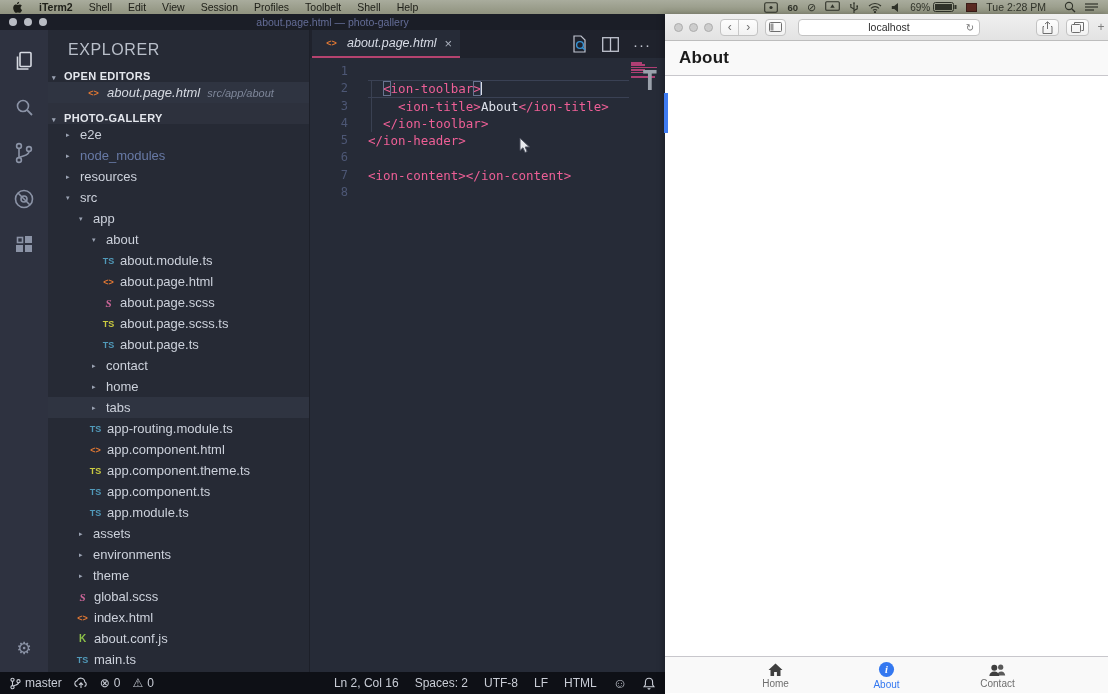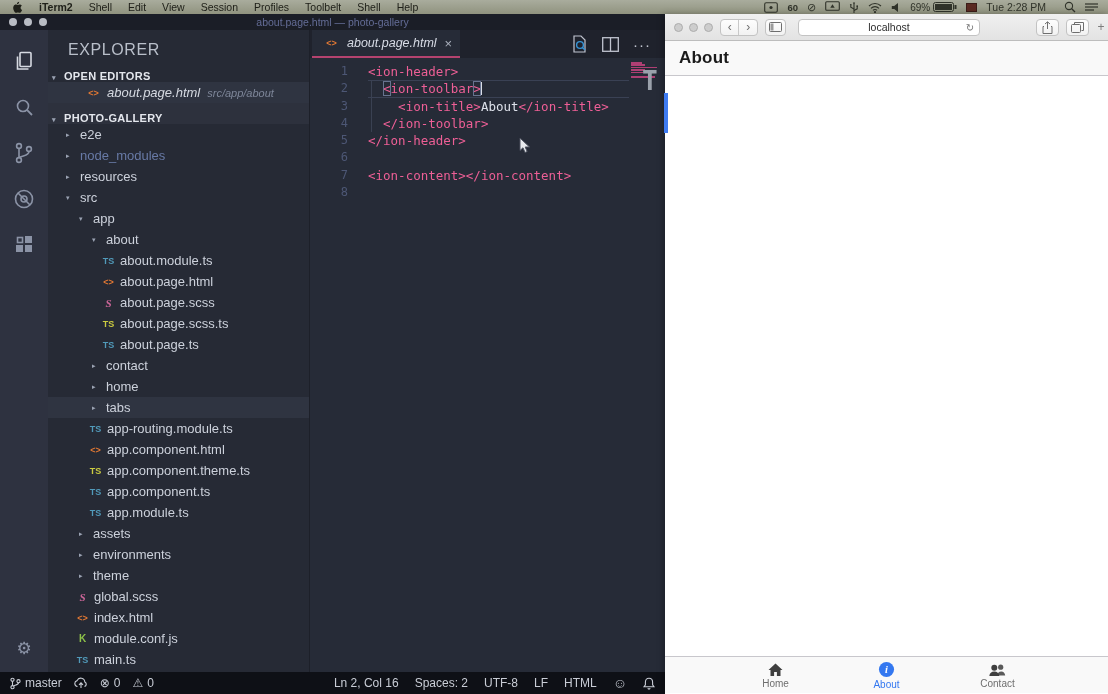--- a/index.html
+++ b/index.html
@@ -362,21 +362,21 @@
             <div class="tree-row">
               <span class="fi fi-scss" style="margin-left: 25px;">S</span>
               <span class="file-label">global.scss</span>
             </div>
             <div class="tree-row">
               <span class="fi fi-html" style="margin-left: 25px;">&lt;&gt;</span>
               <span class="file-label">index.html</span>
             </div>
             <div class="tree-row">
               <span class="fi fi-karma" style="margin-left: 25px;">K</span>
-              <span class="file-label">module.conf.js</span>
+              <span class="file-label">about.conf.js</span>
             </div>
             <div class="tree-row">
               <span class="fi fi-ts" style="margin-left: 25px;">TS</span>
               <span class="file-label">main.ts</span>
             </div>
           </div>
       </div>
       <div class="editorpane">
         <div class="tabstrip">
           <div class="tab">
@@ -400,21 +400,20 @@
               </span>
               <span style="display: flex; align-items: center;">
                 <span style="color:#c0c4cf;font-size:15px;letter-spacing:1px">···</span>
               </span>
             </div>
         </div>
         <div class="codearea" id="codearea">
           <div class="indent-guide"></div>
           <div class="line">
               <span class="num">1</span>
-              <div class="txt"><span class="tok-tag">&lt;ion-header&gt;</span></div>
             </div>
             <div class="line current">
               <span class="num">2</span>
               <div class="txt"><span class="tok-plain">  </span><span class="tok-tag bracket-box">&lt;</span><span class="tok-tag">ion-toolbar</span><span class="tok-tag bracket-box">&gt;</span><span class="caret"></span></div>
             </div>
             <div class="line">
               <span class="num">3</span>
               <div class="txt"><span class="tok-plain">    </span><span class="tok-tag">&lt;ion-title&gt;</span><span class="tok-plain">About</span><span class="tok-tag">&lt;/ion-title&gt;</span></div>
             </div>
             <div class="line">

